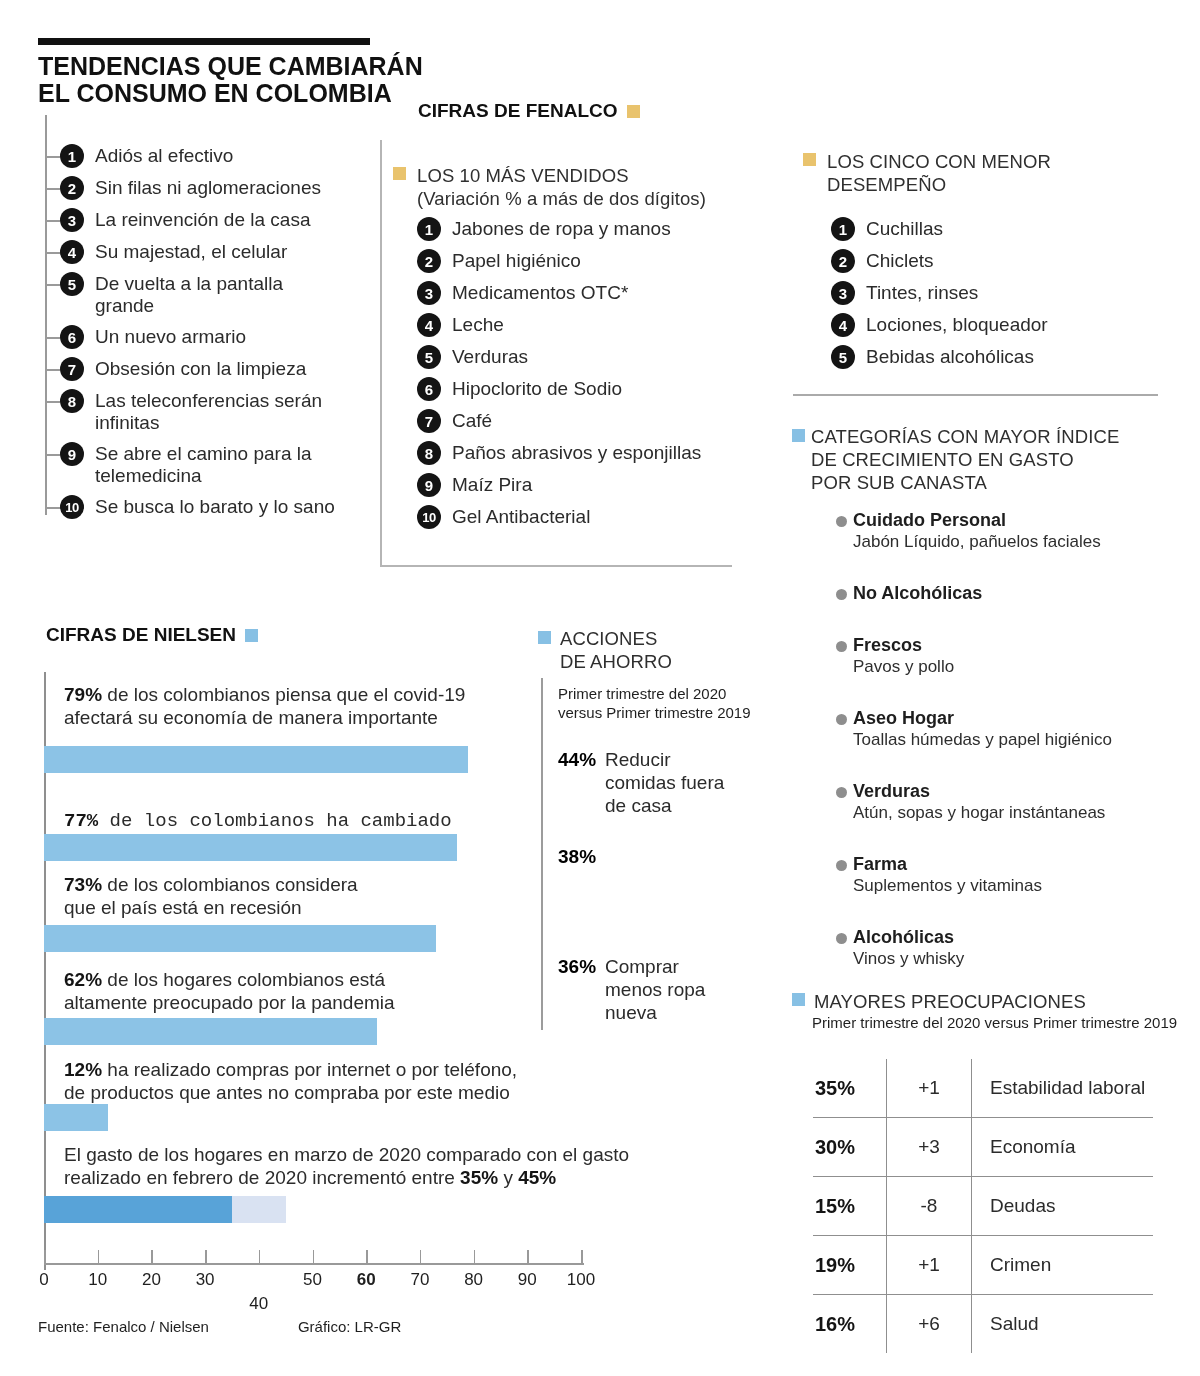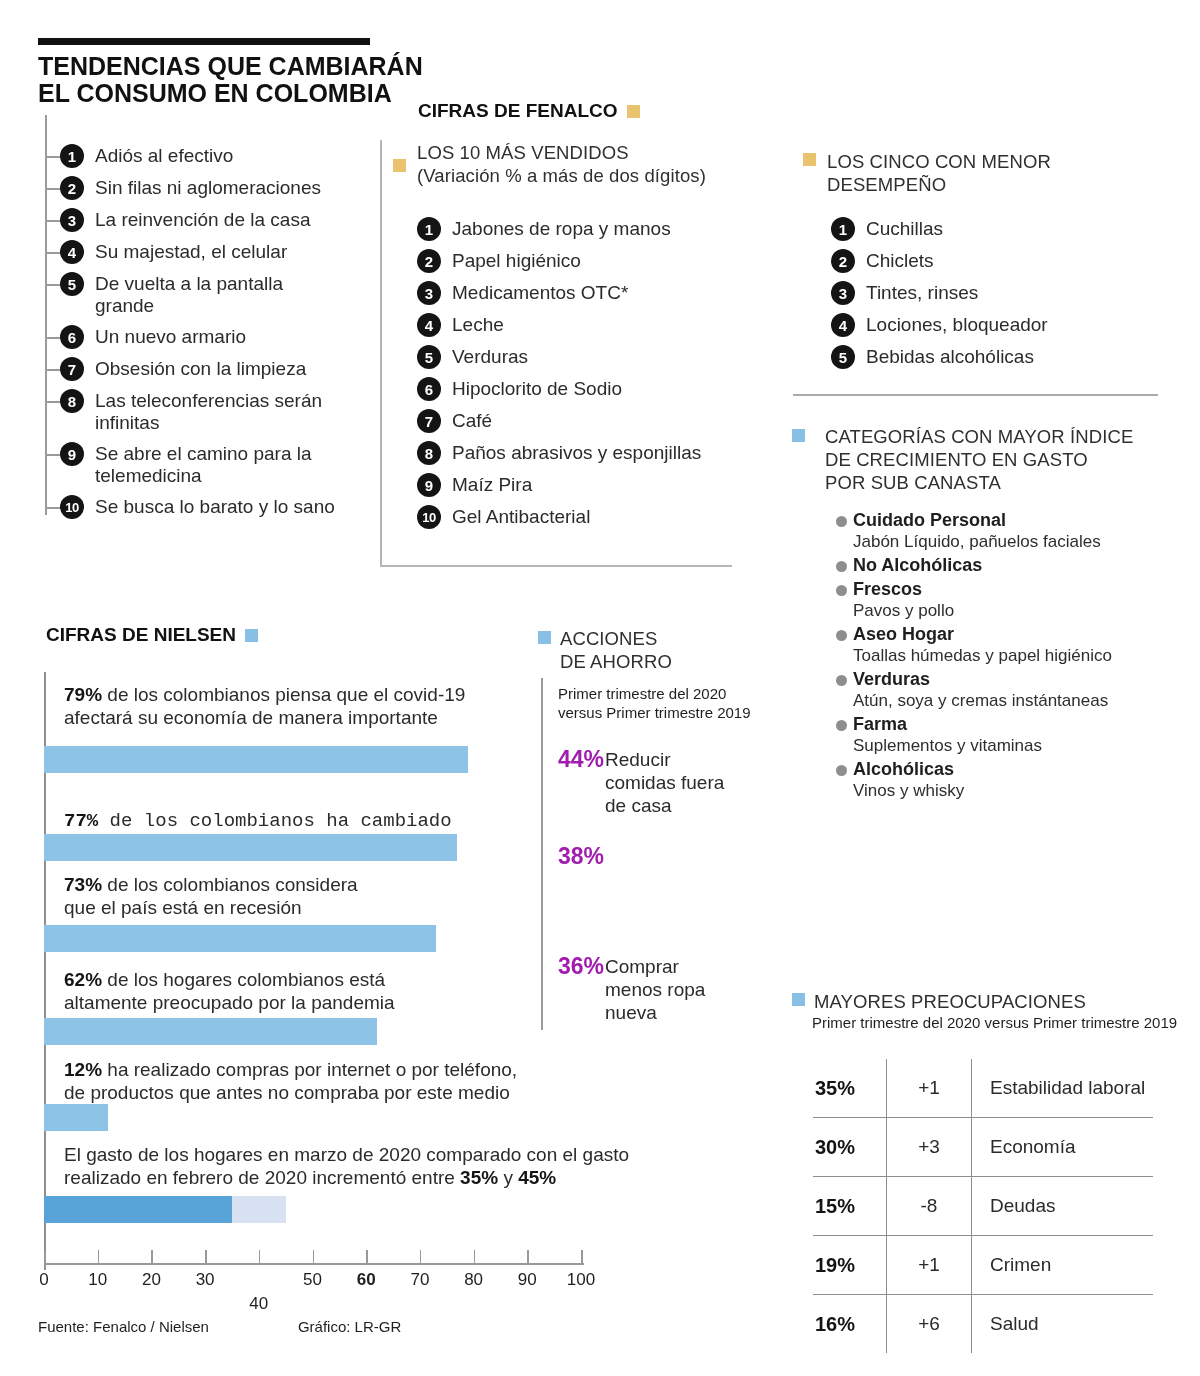--- a/index.html
+++ b/index.html
@@ -30,34 +30,34 @@
   
   .trends-vline{position:absolute;left:45px;top:115px;width:1.5px;height:400px;background:var(--line);}
   #trends-list{position:absolute;left:60px;top:145px;display:flex;flex-direction:column;gap:9px;width:280px;}
   .trend-item .txt{width:260px;}
   .stub{position:absolute;left:-15px;top:11px;width:15px;height:1.5px;background:var(--line);}
 
   
   .fenalco-header{position:absolute;left:418px;top:100px;display:flex;align-items:center;gap:9px;}
   .fenalco-vline{position:absolute;left:380px;top:140px;width:1.5px;height:425px;background:#b5b5b5;}
   .fenalco-bline{position:absolute;left:380px;top:565px;width:352px;height:1.5px;background:#b5b5b5;}
-  .top10-head{position:absolute;left:393px;top:141px;display:flex;gap:11px;align-items:center;}
+  .top10-head{position:absolute;left:393px;top:164px;display:flex;gap:11px;align-items:flex-start;}
   .top10-head .sq{margin-top:3px;}
   #top10-list{position:absolute;left:417px;top:218px;display:flex;flex-direction:column;gap:9px;}
 
   
   .low5-head{position:absolute;left:803px;top:150px;display:flex;gap:11px;align-items:flex-start;}
   .low5-head .sq{margin-top:3px;}
   #low5-list{position:absolute;left:831px;top:218px;display:flex;flex-direction:column;gap:9px;}
   .right-hr{position:absolute;left:793px;top:394px;width:365px;height:1.5px;background:#aaa;}
 
   
-  .cat-head{position:absolute;left:792px;top:425px;display:flex;gap:20px;align-items:flex-start;}
+  .cat-head{position:absolute;left:792px;top:425px;display:flex;gap:6px;align-items:flex-start;}
   .cat-head .sq{margin-top:4px;}
-  #cat-list{position:absolute;left:836px;top:510px;display:flex;flex-direction:column;gap:3px;width:340px;}
+  #cat-list{position:absolute;left:836px;top:510px;display:flex;flex-direction:column;gap:31px;width:340px;}
   .cat-item{position:relative;padding-left:17px;}
   .cat-bullet{position:absolute;left:0;top:6px;width:11px;height:11px;border-radius:50%;background:#8e8e8e;}
   .cat-name{font-size:18px;line-height:21px;font-weight:bold;color:#1e1e1e;}
   .cat-desc{font-size:17px;line-height:21px;color:#2e2e2e;}
 
   
   .nielsen-header{position:absolute;left:46px;top:624px;display:flex;align-items:center;gap:9px;}
   .chart-vline{position:absolute;left:44px;top:672px;width:1.5px;height:598px;background:#8f8f8f;}
   .chart{position:absolute;left:44px;top:0;width:537px;height:1376px;pointer-events:none;}
   .bar-label{position:absolute;left:20px;width:640px;font-size:19px;line-height:23px;color:var(--body);}
@@ -69,21 +69,21 @@
   .axis-line{position:absolute;left:0;top:13px;width:540px;height:2px;background:#999;}
   .axis-tick{position:absolute;top:0;width:1.5px;height:13px;background:#999;}
   .axis-lab{position:absolute;top:20px;transform:translateX(-50%);font-size:17px;color:#1f1f1f;}
 
   
   .save-head{position:absolute;left:538px;top:627px;display:flex;gap:9px;align-items:flex-start;}
   .save-head .sq{margin-top:4px;}
   .save-vline{position:absolute;left:541px;top:678px;width:2px;height:352px;background:#9c9c9c;}
   .save-sub{position:absolute;left:558px;top:684px;width:196px;font-size:15px;line-height:19px;color:#1f1f1f;}
   .save-item{position:absolute;left:558px;display:flex;}
-  .save-pct{font-weight:bold;font-size:23px;line-height:23px;color:#a21caf;width:47px;flex:0 0 47px;}
+  .save-pct{font-weight:bold;font-size:19px;line-height:23px;color:#000000;width:47px;flex:0 0 47px;}
   .save-txt{font-size:19px;line-height:23px;width:132px;}
 
   
   .conc-head{position:absolute;left:792px;top:990px;display:flex;gap:9px;align-items:flex-start;}
   .conc-head .sq{margin-top:3px;}
   .conc-sub{position:absolute;left:812px;top:1014px;font-size:15px;color:#1f1f1f;}
   #conc-table{position:absolute;left:813px;top:1059px;width:340px;}
   .conc-row{display:grid;grid-template-columns:73px 86px 181px;height:58px;align-items:center;}
   .conc-row:not(:last-child){border-bottom:1.5px solid #8f8f8f;}
   .conc-pct{font-size:20px;font-weight:bold;color:#141414;padding-left:2px;}
@@ -271,21 +271,21 @@
         <div class="cat-desc">Pavos y pollo</div>
       </li>
       <li class="cat-item">
         <span class="cat-bullet"></span>
         <div class="cat-name">Aseo Hogar</div>
         <div class="cat-desc">Toallas húmedas y papel higiénico</div>
       </li>
       <li class="cat-item">
         <span class="cat-bullet"></span>
         <div class="cat-name">Verduras</div>
-        <div class="cat-desc">Atún, soya y cremas instántaneas</div>
+        <div class="cat-desc">Atún, sopas y hogar instántaneas</div>
       </li>
       <li class="cat-item">
         <span class="cat-bullet"></span>
         <div class="cat-name">Farma</div>
         <div class="cat-desc">Suplementos y vitaminas</div>
       </li>
       <li class="cat-item">
         <span class="cat-bullet"></span>
         <div class="cat-name">Alcohólicas</div>
         <div class="cat-desc">Vinos y whisky</div>

